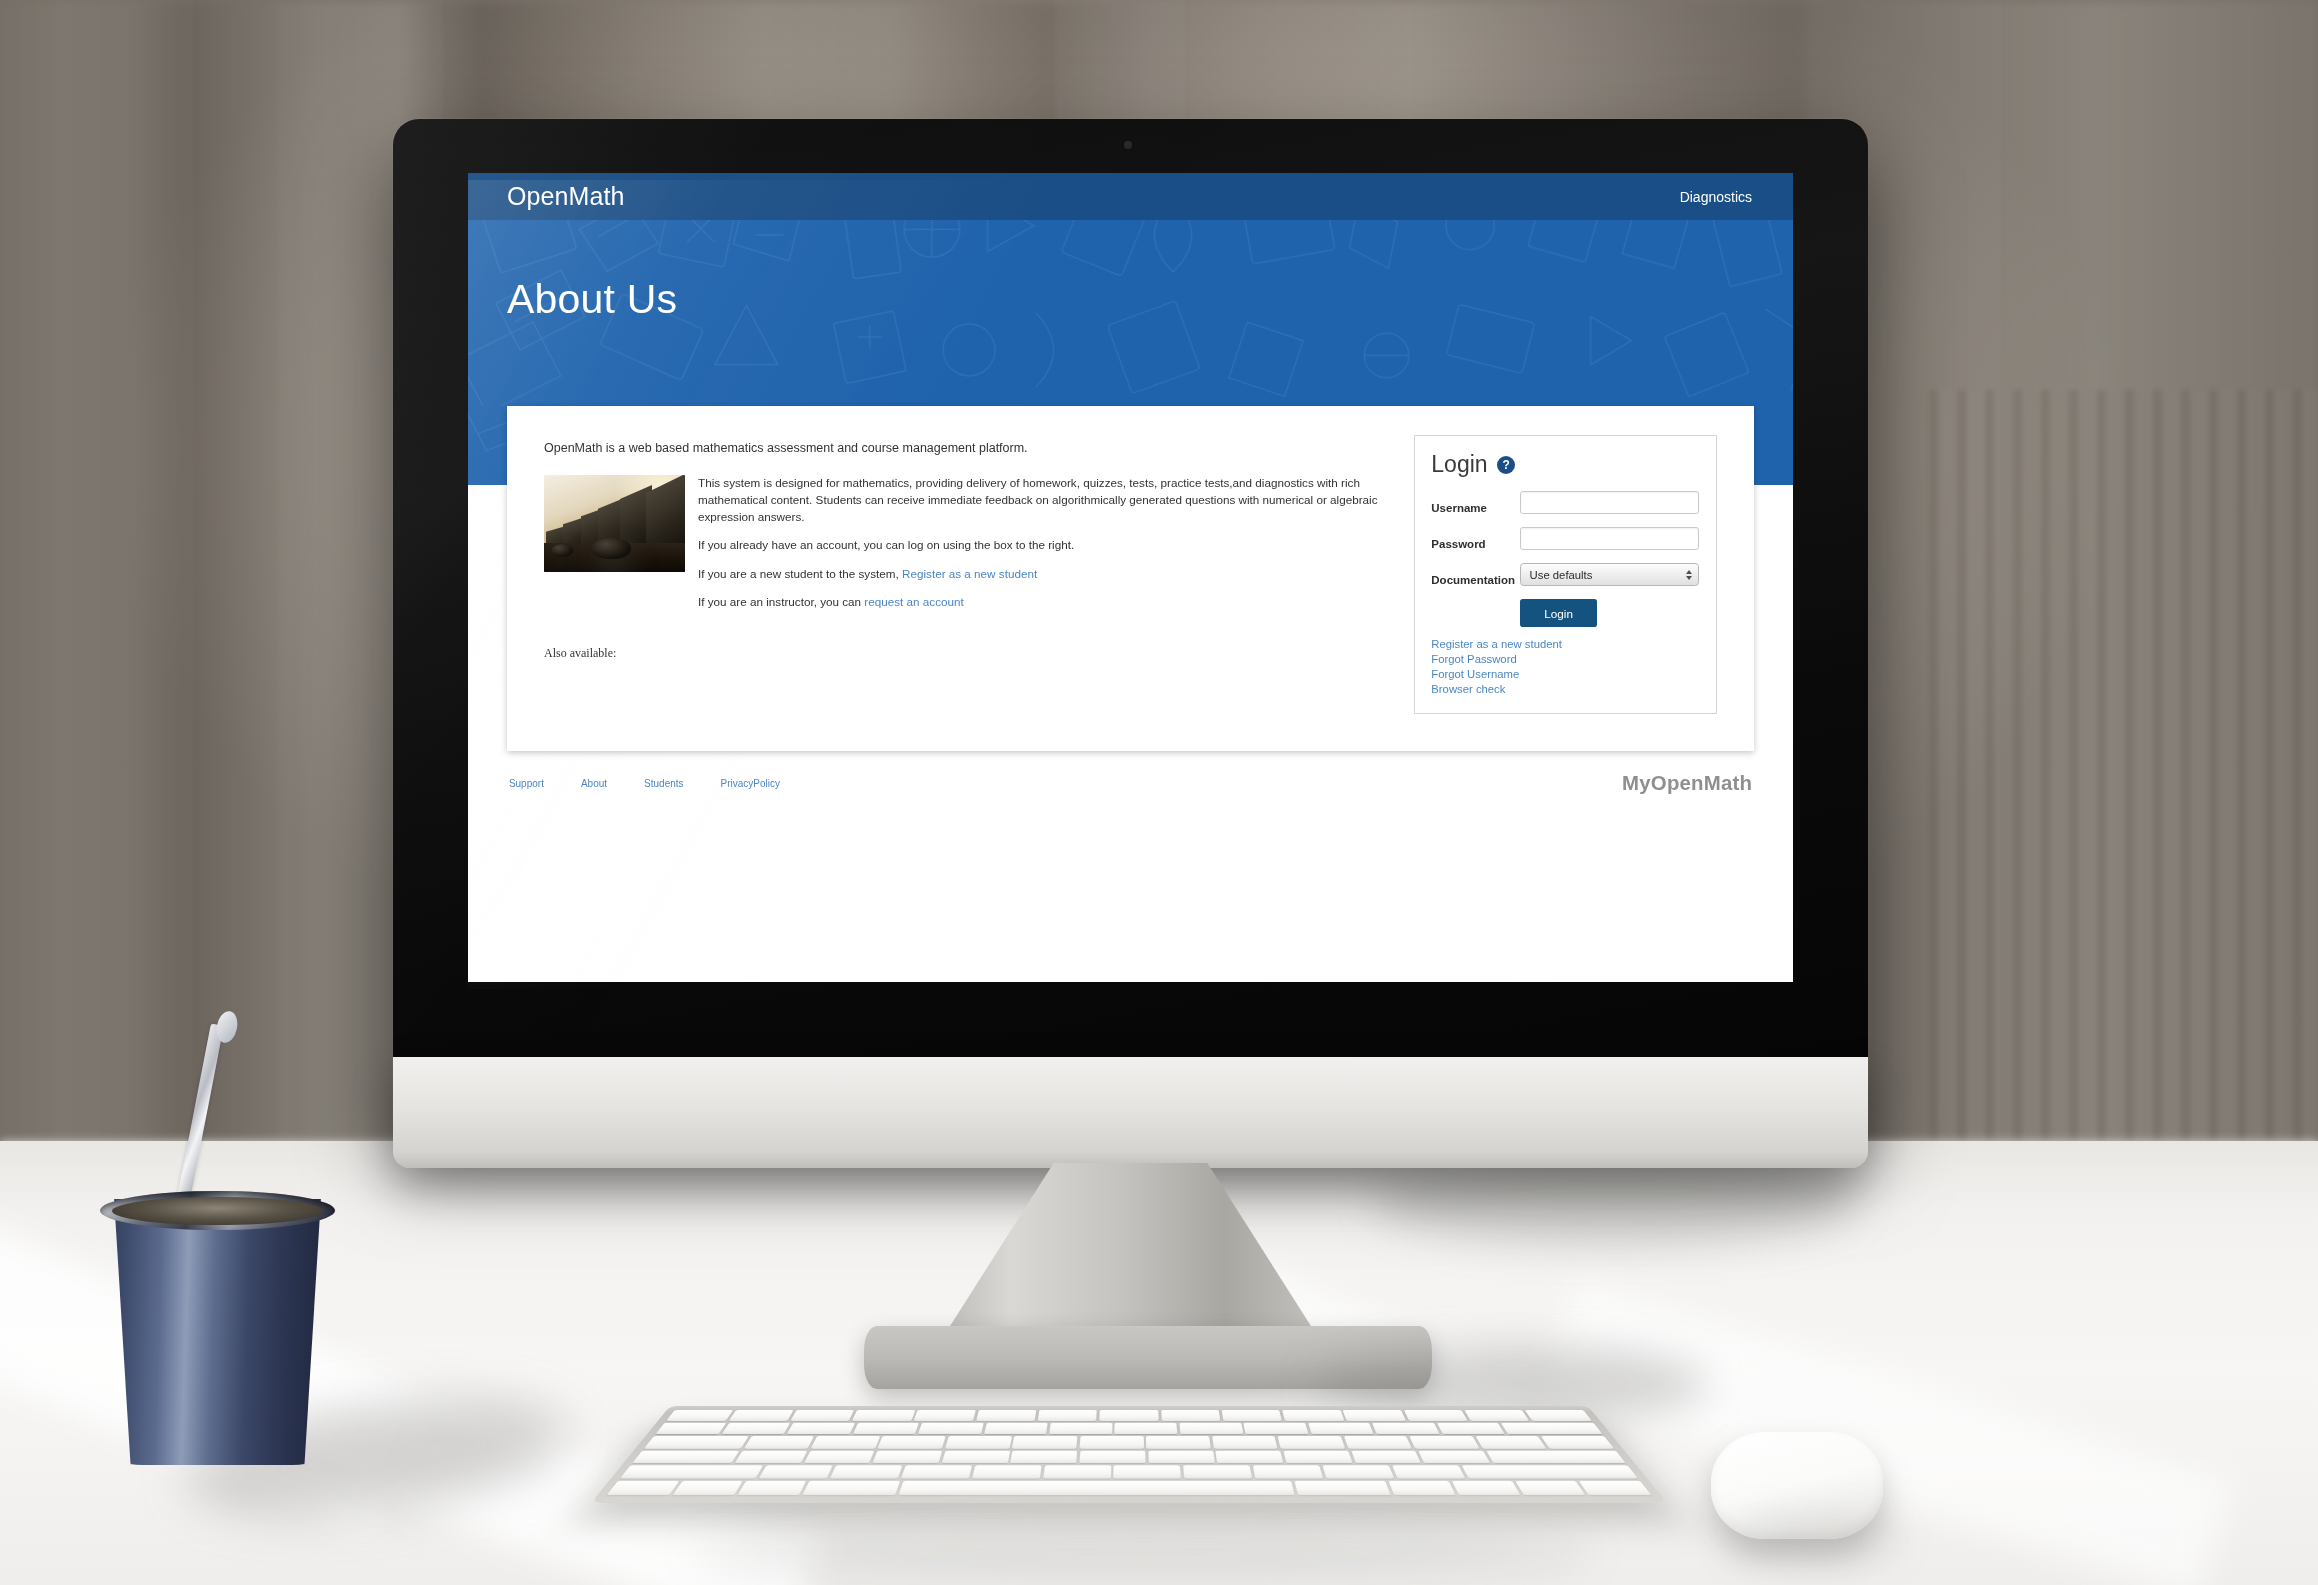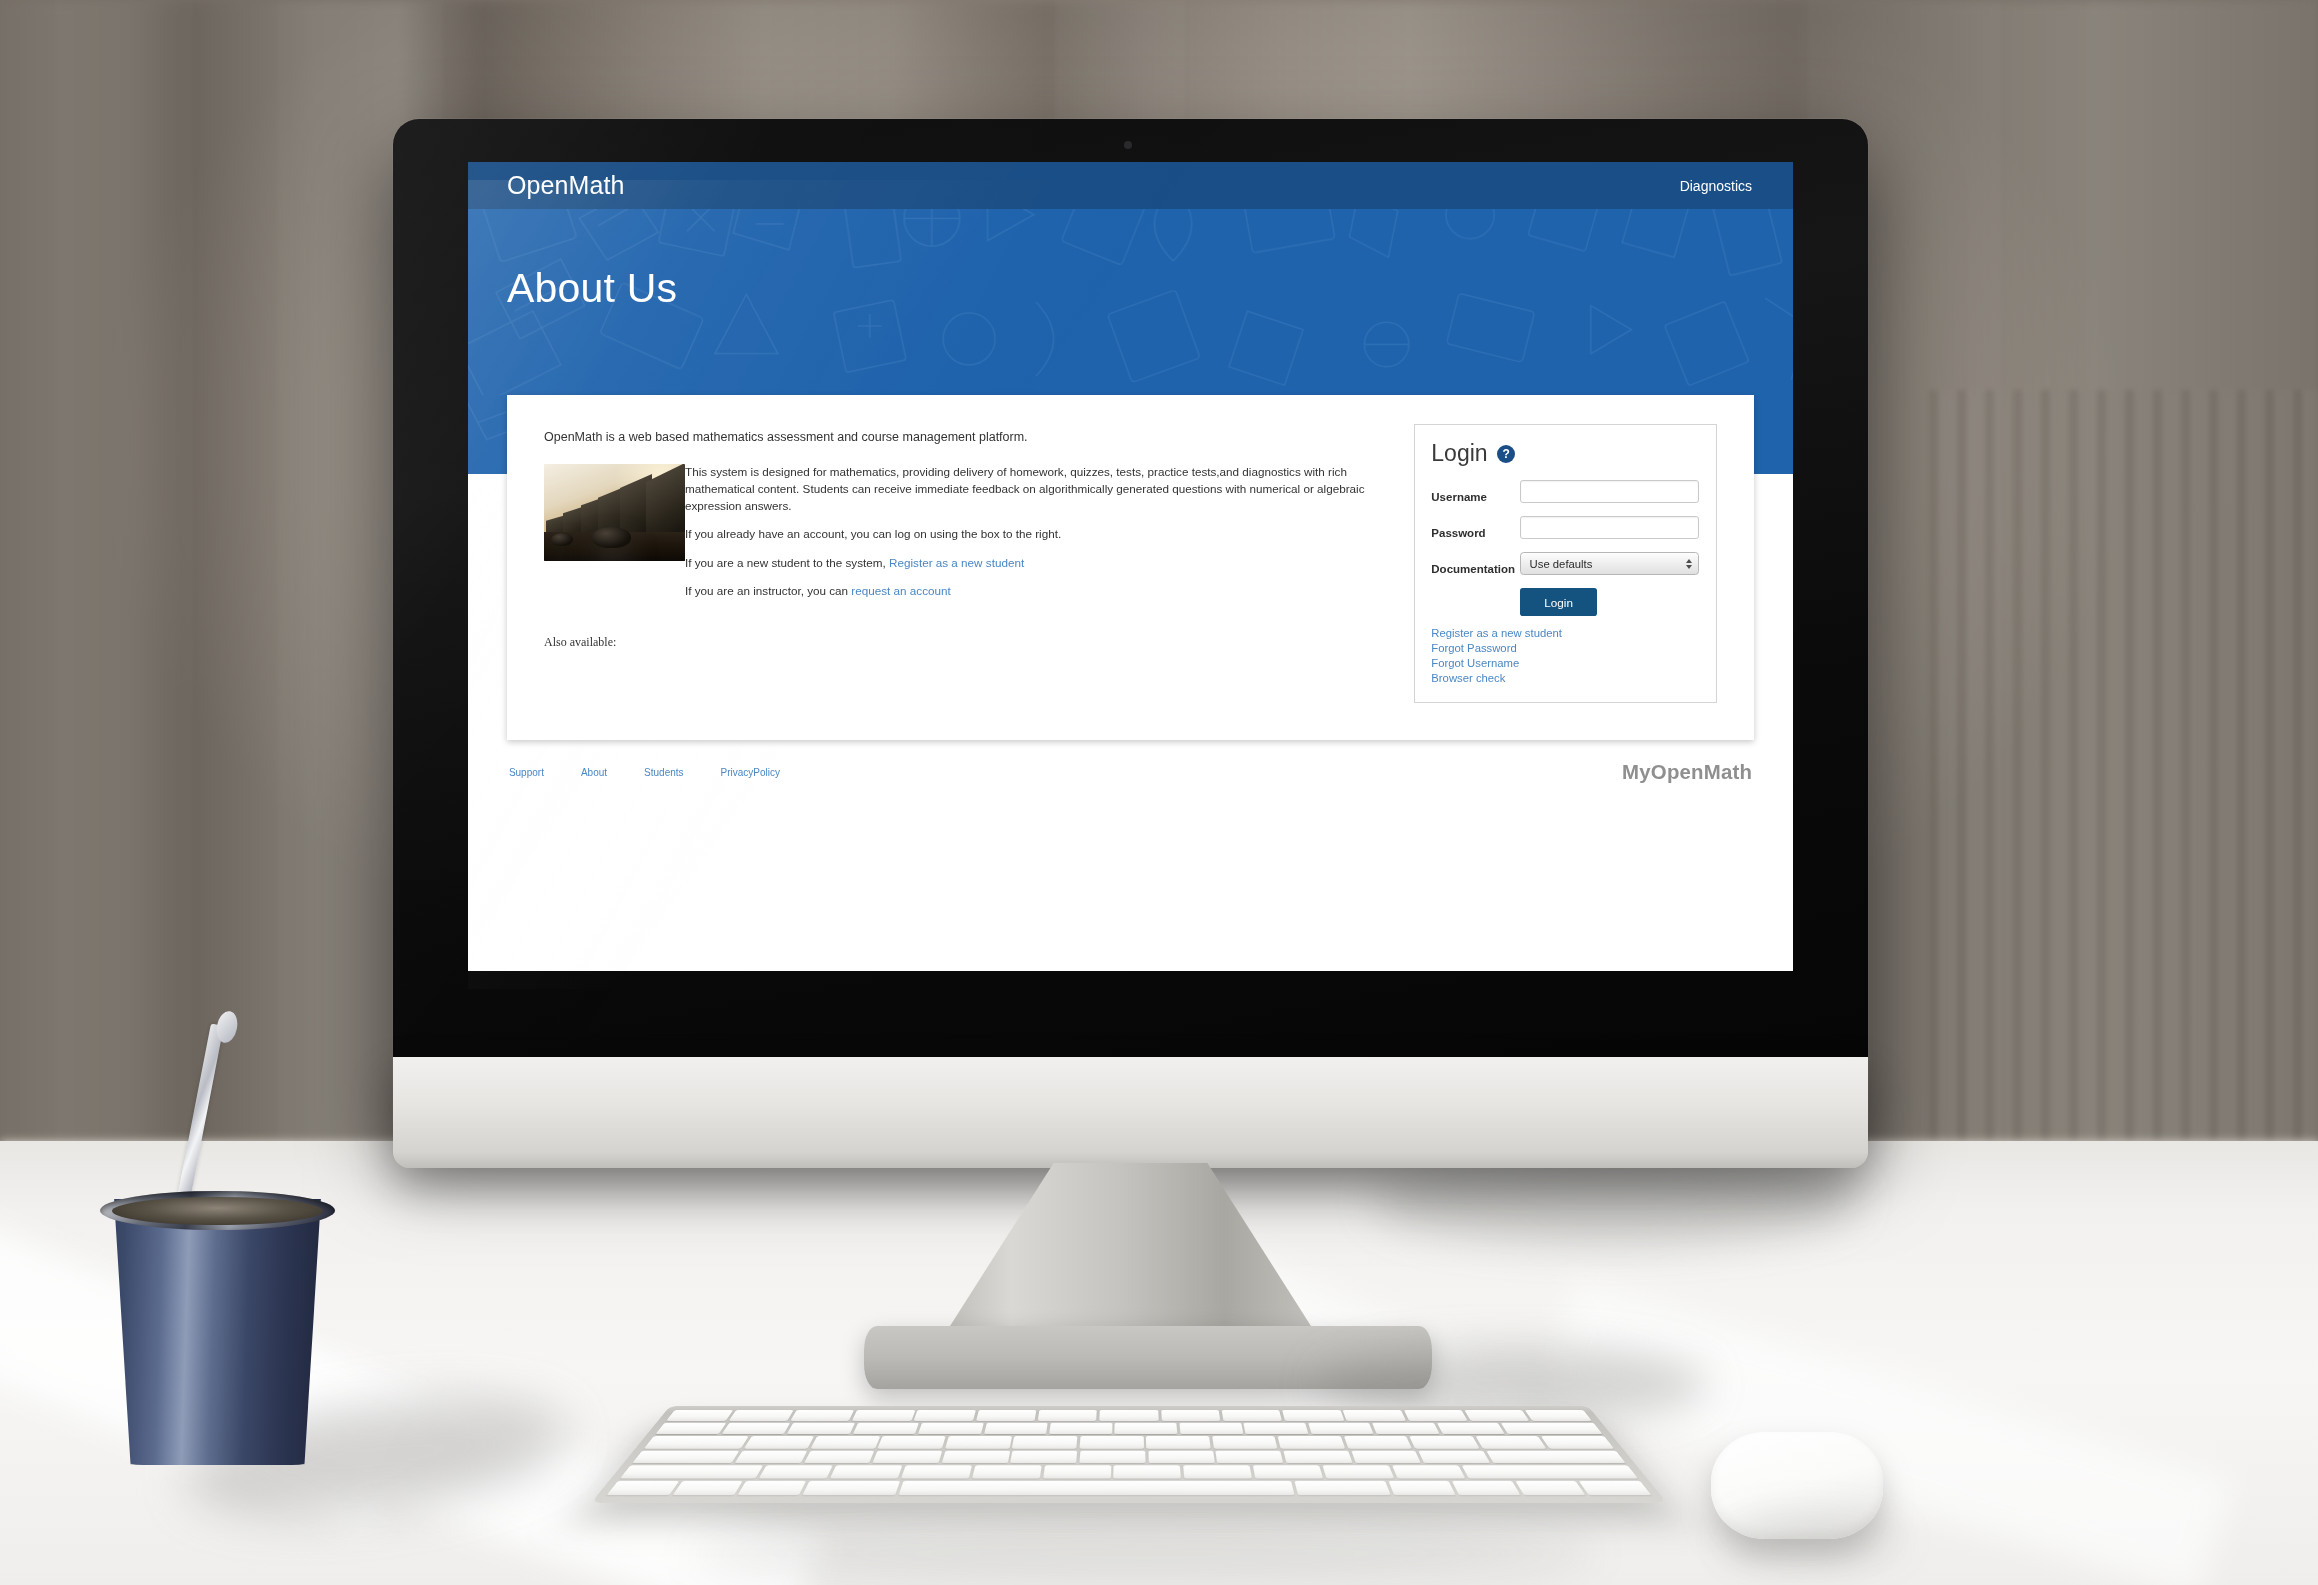--- a/index.html
+++ b/index.html
@@ -142,21 +142,21 @@
     left: 455px; top: 1297px;
     width: 568px; height: 63px;
     background: linear-gradient(180deg, #c9c7c3 0%, #bcbab6 50%, #a5a39f 100%);
     border-radius: 13px / 24px;
     box-shadow: 0 9.3px 24px rgba(0,0,0,0.22);
   }
 
   
   .screen {
     position: absolute;
-    left: 75px; top: 43px;
+    left: 75px; top: 54px;
     width: 1325px; height: 809px;
     background: #b91c1c;
     overflow: hidden;
   }
   .screen-glass {
     position: absolute;
     left: 75px; top: 61px;
     width: 1325px; height: 809px;
     pointer-events: none;
     background: linear-gradient(118deg, rgba(255,255,255,0.10) 0%, rgba(255,255,255,0.035) 14%, rgba(255,255,255,0) 34%);
@@ -229,21 +229,21 @@
     display: flex;
     gap: 22px;
   }
 
   .col-main { flex: 1 1 auto; }
   .intro {
     font-size: 12.5px;
     color: #333333;
     margin-bottom: 20.4px;
   }
-  .media-row { display: flex; }
+  .media-row { display: flex; gap: 13px; }
   .photo {
     width: 141px; height: 97px;
     flex: 0 0 141px;
     border-radius: 0.9px;
     position: relative;
     overflow: hidden;
     background: linear-gradient(160deg, #f4eee2 0%, #e3d7bd 30%, #caa96f 56%, #8a6a3d 78%, #3b2d1c 100%);
   }
   .photo .lap {
     position: absolute;

